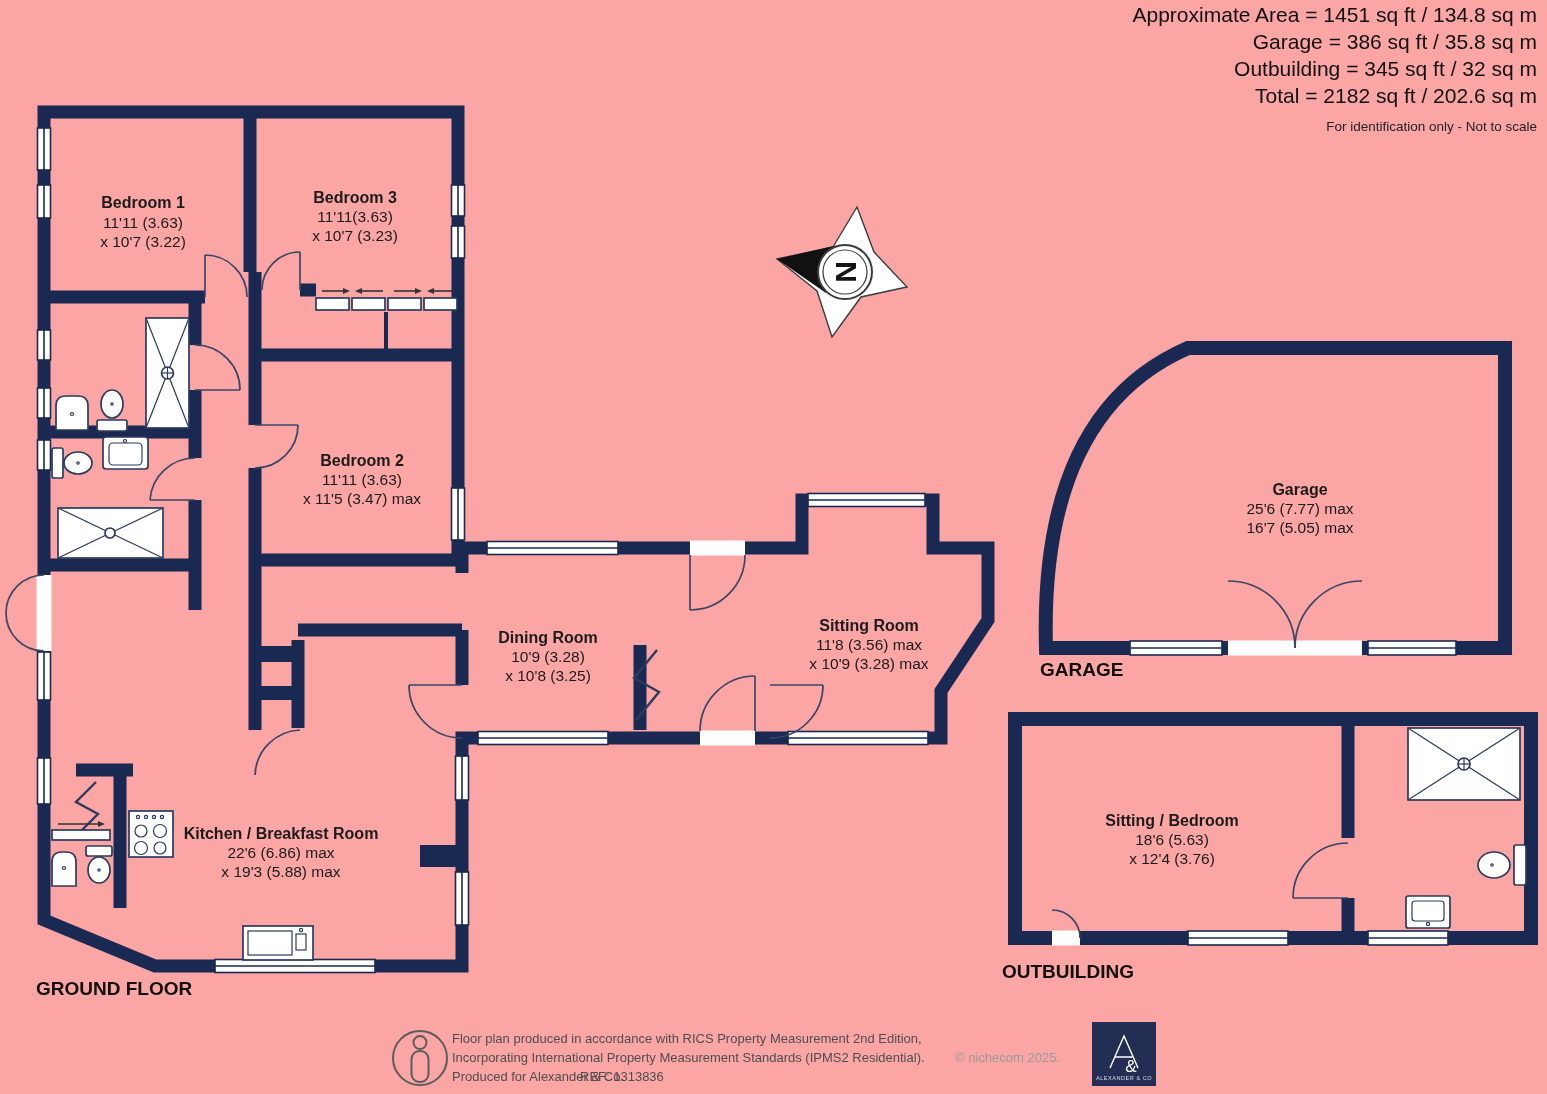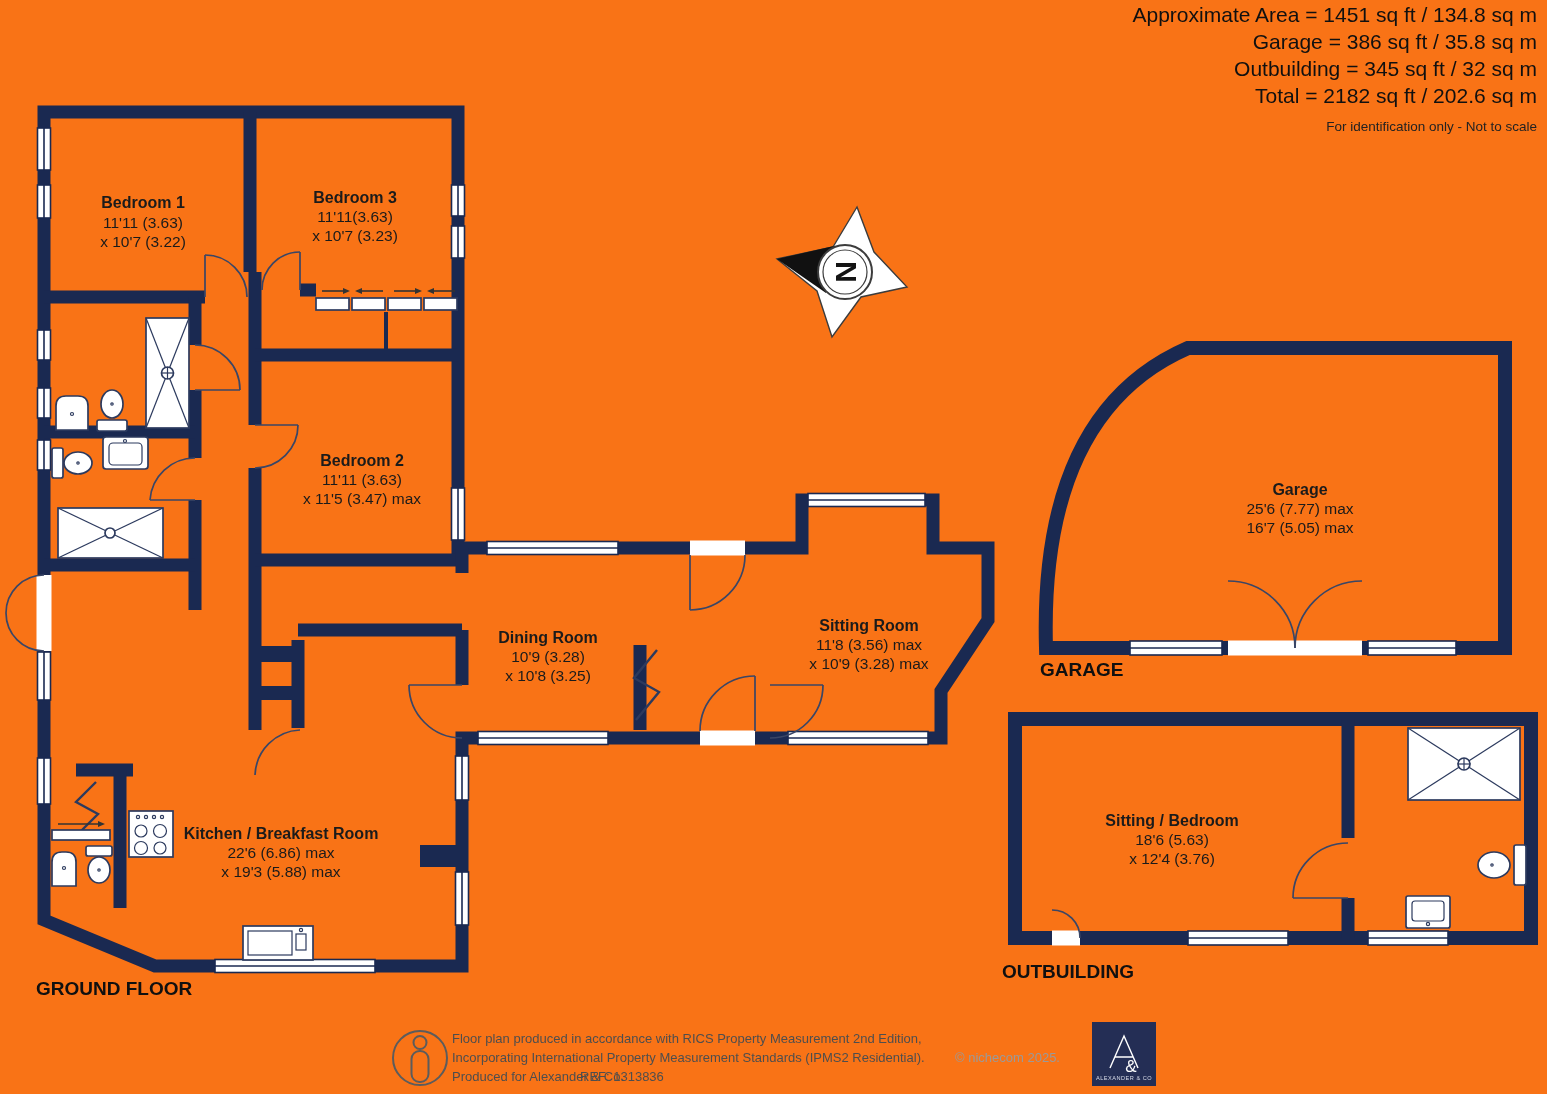--- a/index.html
+++ b/index.html
@@ -1,17 +1,17 @@
 <!DOCTYPE html>
 <html style="--wall: #1a2951; --logo-bg: #242e55;"><head>
 <meta charset="utf-8">
 <style>
   :root{ --wall:#1a2951; --logo-bg:#242e55; }
   html,body{margin:0;padding:0;background:#fff;}
-  .page{width:1547px;height:1094px;position:relative;background:#f97316;overflow:hidden;}
+  .page{width:1547px;height:1094px;position:relative;background:#fca5a5;overflow:hidden;}
   svg{display:block;font-family:"Liberation Sans",sans-serif;}
   .wall{fill:none;stroke:var(--wall);stroke-width:13;stroke-linejoin:miter;stroke-linecap:butt;}
   .wall14{fill:none;stroke:var(--wall);stroke-width:14;stroke-linejoin:miter;}
   .thinwall{stroke:var(--wall);stroke-width:4;}
   .solid{fill:var(--wall);stroke:none;}
   .win{fill:#ffffff;stroke:var(--wall);stroke-width:1.6;}
   .winline{stroke:var(--wall);stroke-width:1.6;}
   .open{fill:#ffffff;stroke:none;}
   .arc{fill:none;stroke:#3a4666;stroke-width:1.7;}
   .fx{fill:#ffffff;stroke:#2c3a5e;stroke-width:1.7;}

